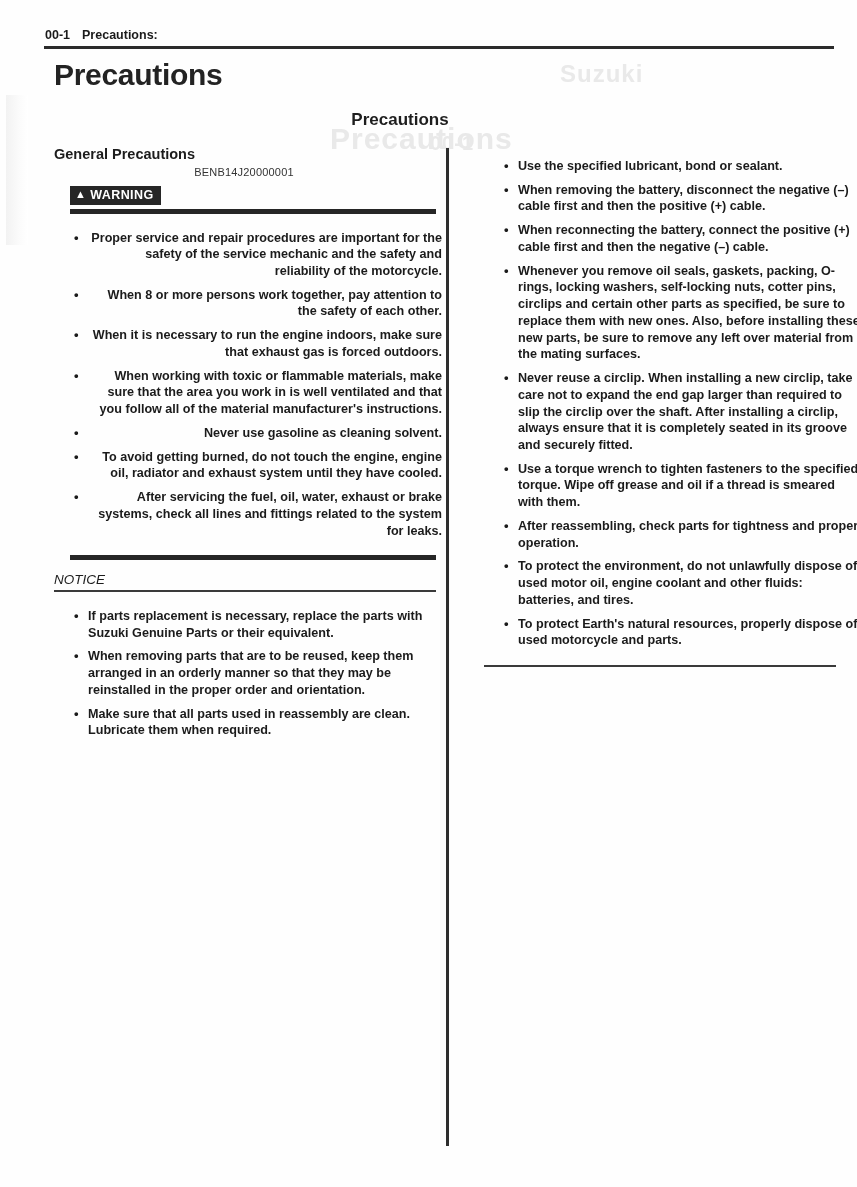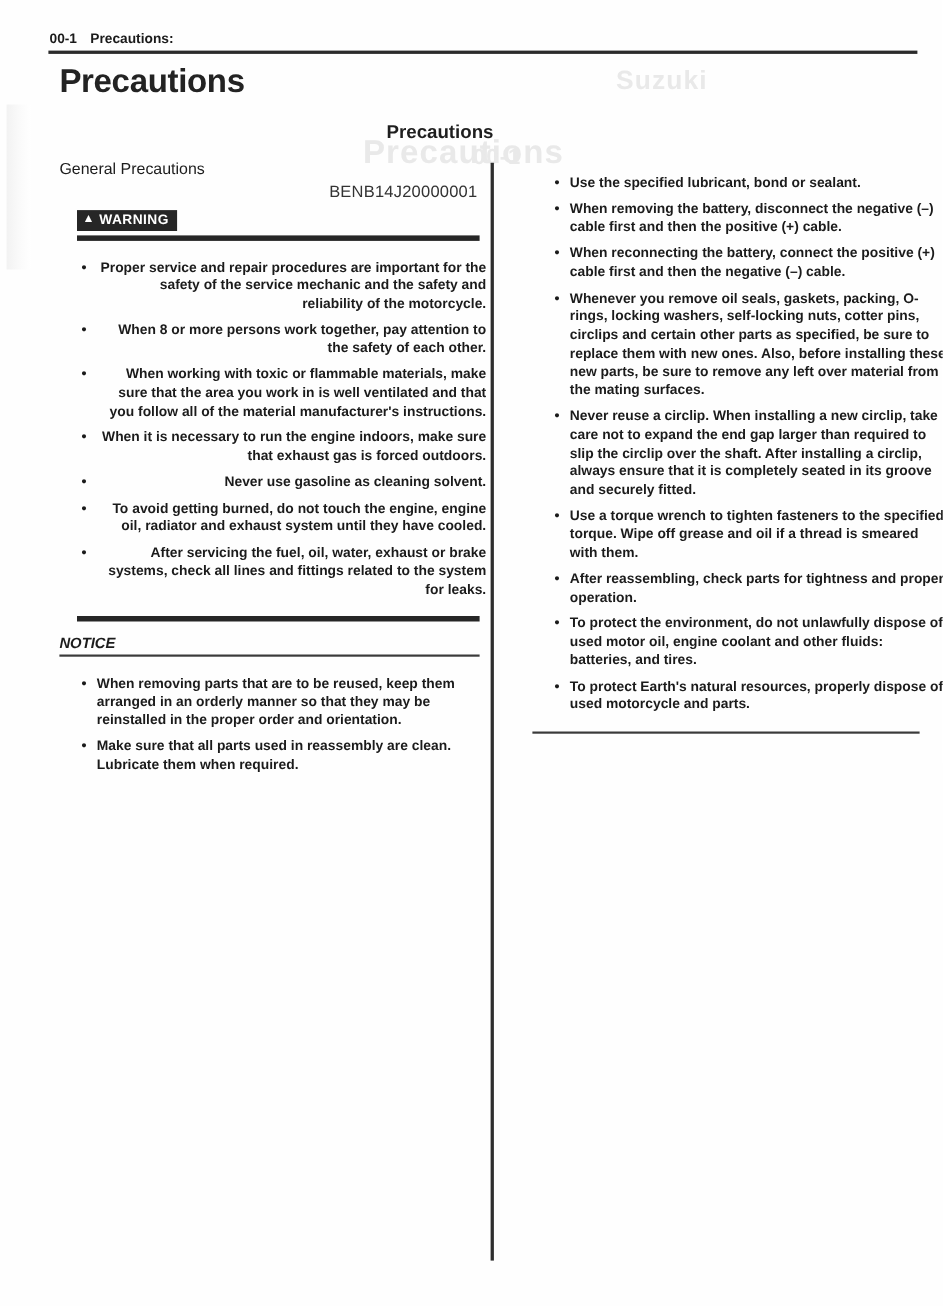--- a/index.html
+++ b/index.html
@@ -94,28 +94,28 @@
     width: 382px;
   }
   .col-right {
     position: absolute;
     left: 484px; top: 142px;
     width: 352px;
   }
 
   .sub-head {
     font-size: 14.5px;
-    font-weight: normal;
+    font-weight: bold;
     color: #1c1c1c;
     margin: 0 0 4px 0;
   }
 
   .ref-code {
-    text-align: right;
-    font-size: 15px;
+    text-align: center;
+    font-size: 11px;
     font-weight: normal;
     color: #333;
     letter-spacing: 0.2px;
     margin: 0 2px 6px 0;
   }
 
   
   .badge-row { margin-left: 16px; }
   .warn-badge {
     display: inline-flex;
@@ -138,21 +138,21 @@
   .rule-thick {
     height: 5px;
     background: #262626;
     margin: 4px 0 8px 16px;
     width: 366px;
   }
   .rule-thick.bottom { margin: 8px 0 0 16px; }
 
   .notice-head {
     font-size: 13.5px;
-    font-weight: bold;
+    font-weight: normal;
     font-style: italic;
     color: #1c1c1c;
     margin: 12px 0 3px 0;
   }
   .rule-thin {
     height: 1.6px;
     background: #3a3a3a;
     width: 382px;
     margin-bottom: 7px;
   }
@@ -223,33 +223,34 @@
       <span class="warn-badge">
         <span class="warn-tri">▲</span>
         <span>WARNING</span>
       </span>
     </div>
     <div class="rule-thick"></div>
 
     <ul class="bl indent">
       <li>Proper service and repair procedures are important for the safety of the service mechanic and the safety and reliability of the motorcycle.</li>
       <li>When 8 or more persons work together, pay attention to the safety of each other.</li>
+      <li>When it is necessary to run the engine indoors, make sure that exhaust gas is forced outdoors.</li>
       <li>When working with toxic or flammable materials, make sure that the area you work in is well ventilated and that you follow all of the material manufacturer's instructions.</li>
-      <li>When it is necessary to run the engine indoors, make sure that exhaust gas is forced outdoors.</li>
       <li>Never use gasoline as cleaning solvent.</li>
       <li>To avoid getting burned, do not touch the engine, engine oil, radiator and exhaust system until they have cooled.</li>
       <li>After servicing the fuel, oil, water, exhaust or brake systems, check all lines and fittings related to the system for leaks.</li>
     </ul>
 
     <div class="rule-thick bottom"></div>
 
     <div class="notice-head">NOTICE</div>
     <div class="rule-thin"></div>
 
     <ul class="bl">
+      <li>If parts replacement is necessary, replace the parts with Suzuki Genuine Parts or their equivalent.</li>
       <li>When removing parts that are to be reused, keep them arranged in an orderly manner so that they may be reinstalled in the proper order and orientation.</li>
       <li>Make sure that all parts used in reassembly are clean. Lubricate them when required.</li>
     </ul>
   </div>
 
   <div class="col-right">
     <ul class="bl">
       <li>Use the specified lubricant, bond or sealant.</li>
       <li>When removing the battery, disconnect the negative (–) cable first and then the positive (+) cable.</li>
       <li>When reconnecting the battery, connect the positive (+) cable first and then the negative (–) cable.</li>

